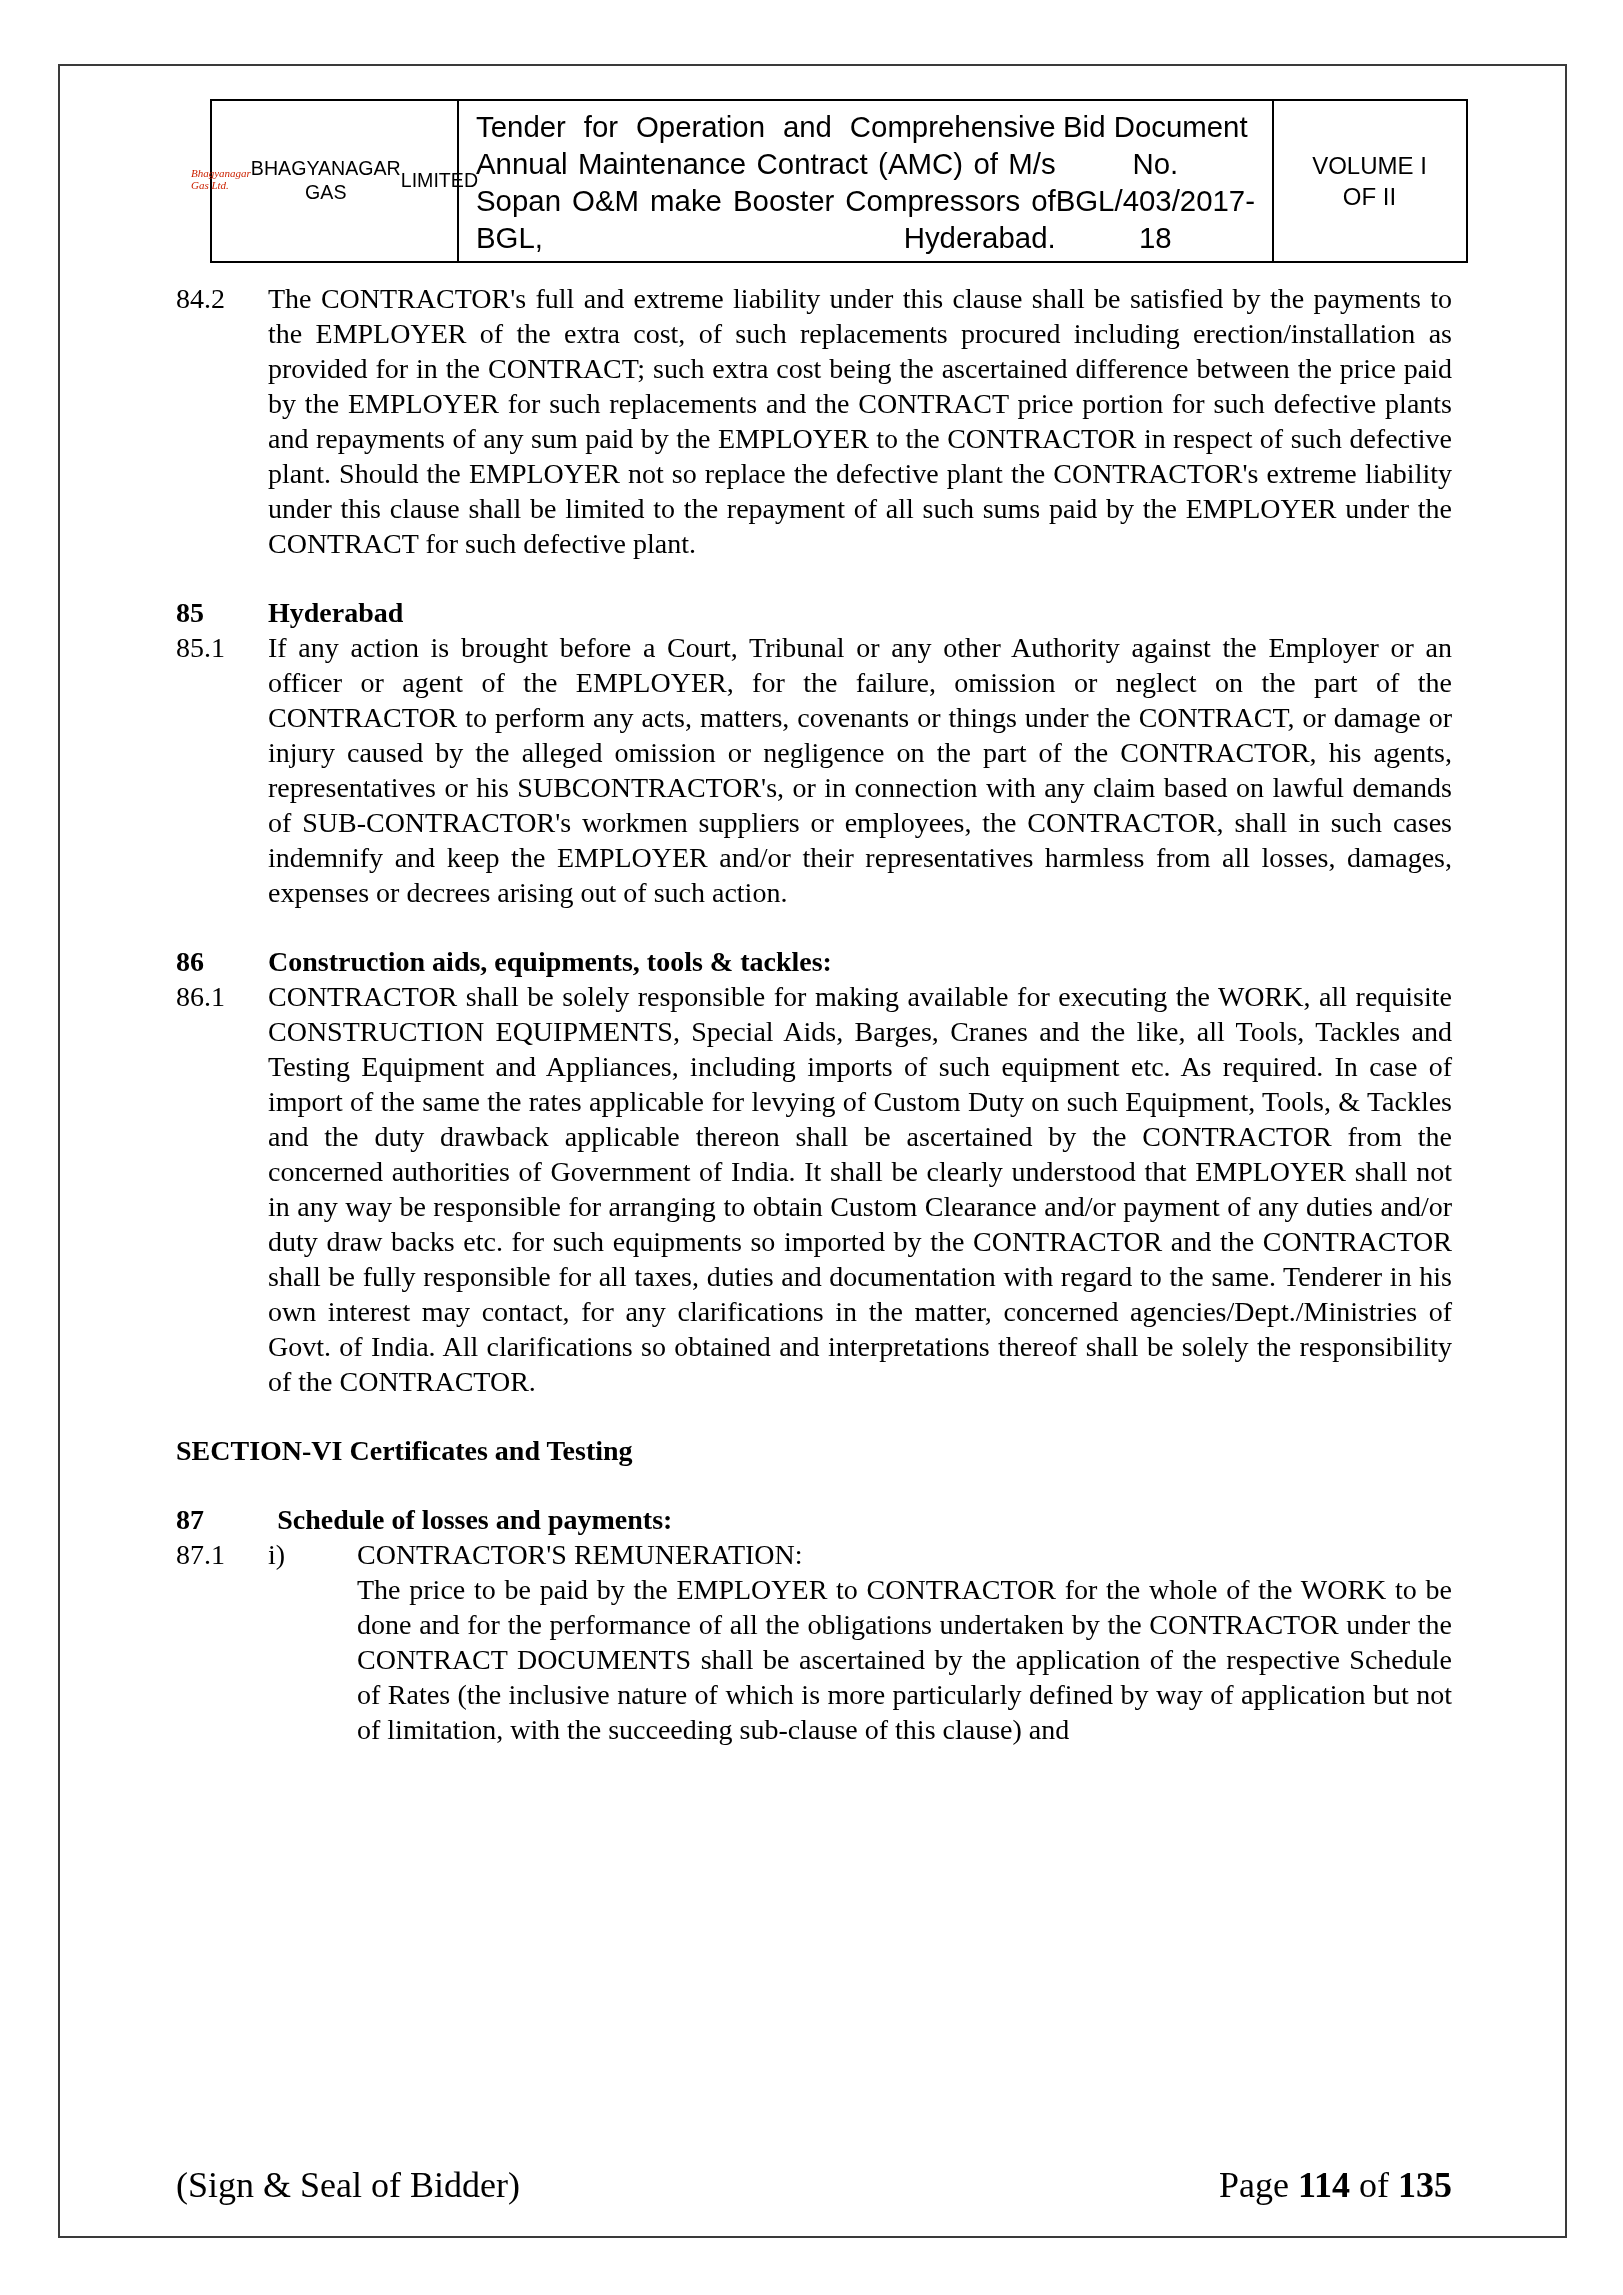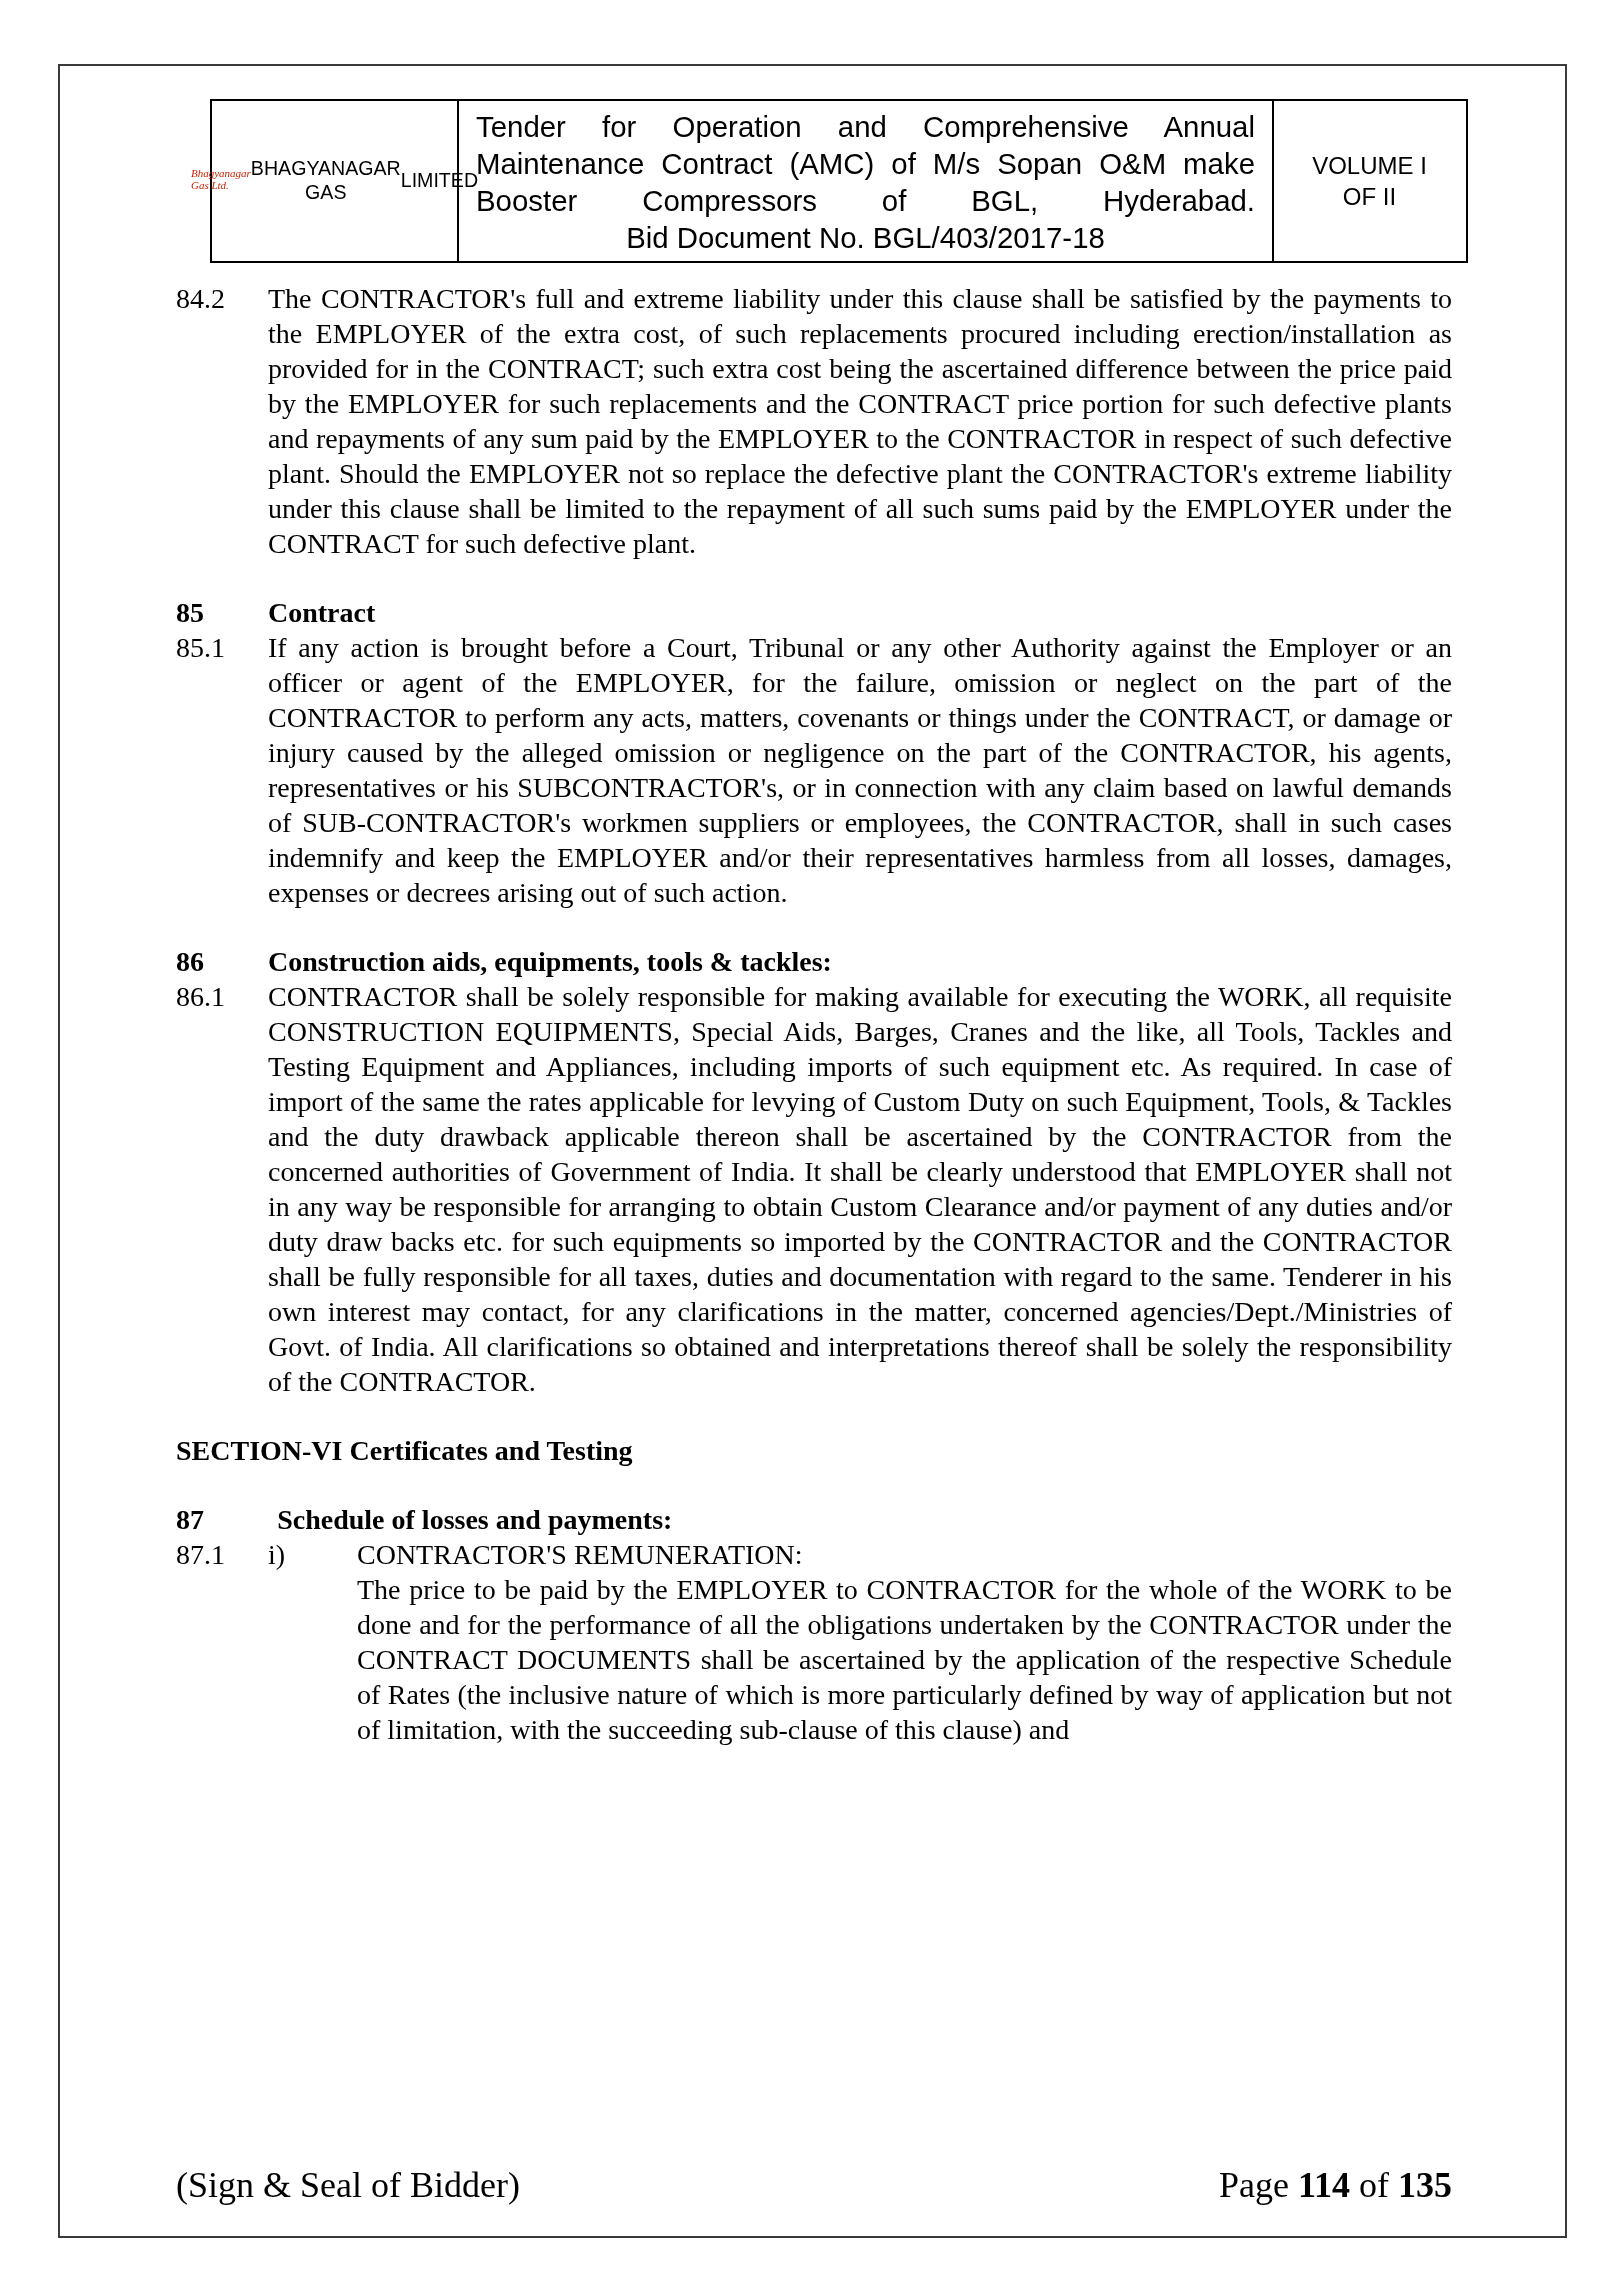--- a/index.html
+++ b/index.html
@@ -49,21 +49,21 @@
   .org-name {
     font-size: 19.6px;
     line-height: 23.6px;
     text-align: center;
     color: #000;
   }
   .title-cell {
     width: 815px;
     padding: 6.5px 17px 5.2px 17px;
     display: flex;
-    flex-direction: column;
+    flex-direction: row;
     justify-content: center;
   }
   .title-text {
     font-size: 29.4px;
     line-height: 37px;
     text-align: justify;
     text-align-last: justify;
   }
   .bid-doc {
     font-size: 29.4px;
@@ -152,21 +152,21 @@
 
   <div class="doc-body">
 
     <div class="clause-row">
       <div class="clause-num">84.2</div>
       <div class="clause-text">The CONTRACTOR's full and extreme liability under this clause shall be satisfied by the payments to the EMPLOYER of the extra cost, of such replacements procured including erection/installation as provided for in the CONTRACT; such extra cost being the ascertained difference between the price paid by the EMPLOYER for such replacements and the CONTRACT price portion for such defective plants and repayments of any sum paid by the EMPLOYER to the CONTRACTOR in respect of such defective plant. Should the EMPLOYER not so replace the defective plant the CONTRACTOR's extreme liability under this clause shall be limited to the repayment of all such sums paid by the EMPLOYER under the CONTRACT for such defective plant.</div>
     </div>
 
     <div class="heading-row">
       <div class="clause-num">85</div>
-      <div class="clause-text" style="text-align:left">Contract</div>
+      <div class="clause-text" style="text-align:left">Hyderabad</div>
     </div>
 
     <div class="clause-row">
       <div class="clause-num">85.1</div>
       <div class="clause-text">If any action is brought before a Court, Tribunal or any other Authority against the Employer or an officer or agent of the EMPLOYER, for the failure, omission or neglect on the part of the CONTRACTOR to perform any acts, matters, covenants or things under the CONTRACT, or damage or injury caused by the alleged omission or negligence on the part of the CONTRACTOR, his agents, representatives or his SUBCONTRACTOR's, or in connection with any claim based on lawful demands of SUB-CONTRACTOR's workmen suppliers or employees, the CONTRACTOR, shall in such cases indemnify and keep the EMPLOYER  and/or their representatives harmless from all losses, damages, expenses or decrees arising out of such action.</div>
     </div>
 
     <div class="heading-row">
       <div class="clause-num">86</div>
       <div class="clause-text" style="text-align:left">Construction aids, equipments, tools &amp; tackles:</div>

